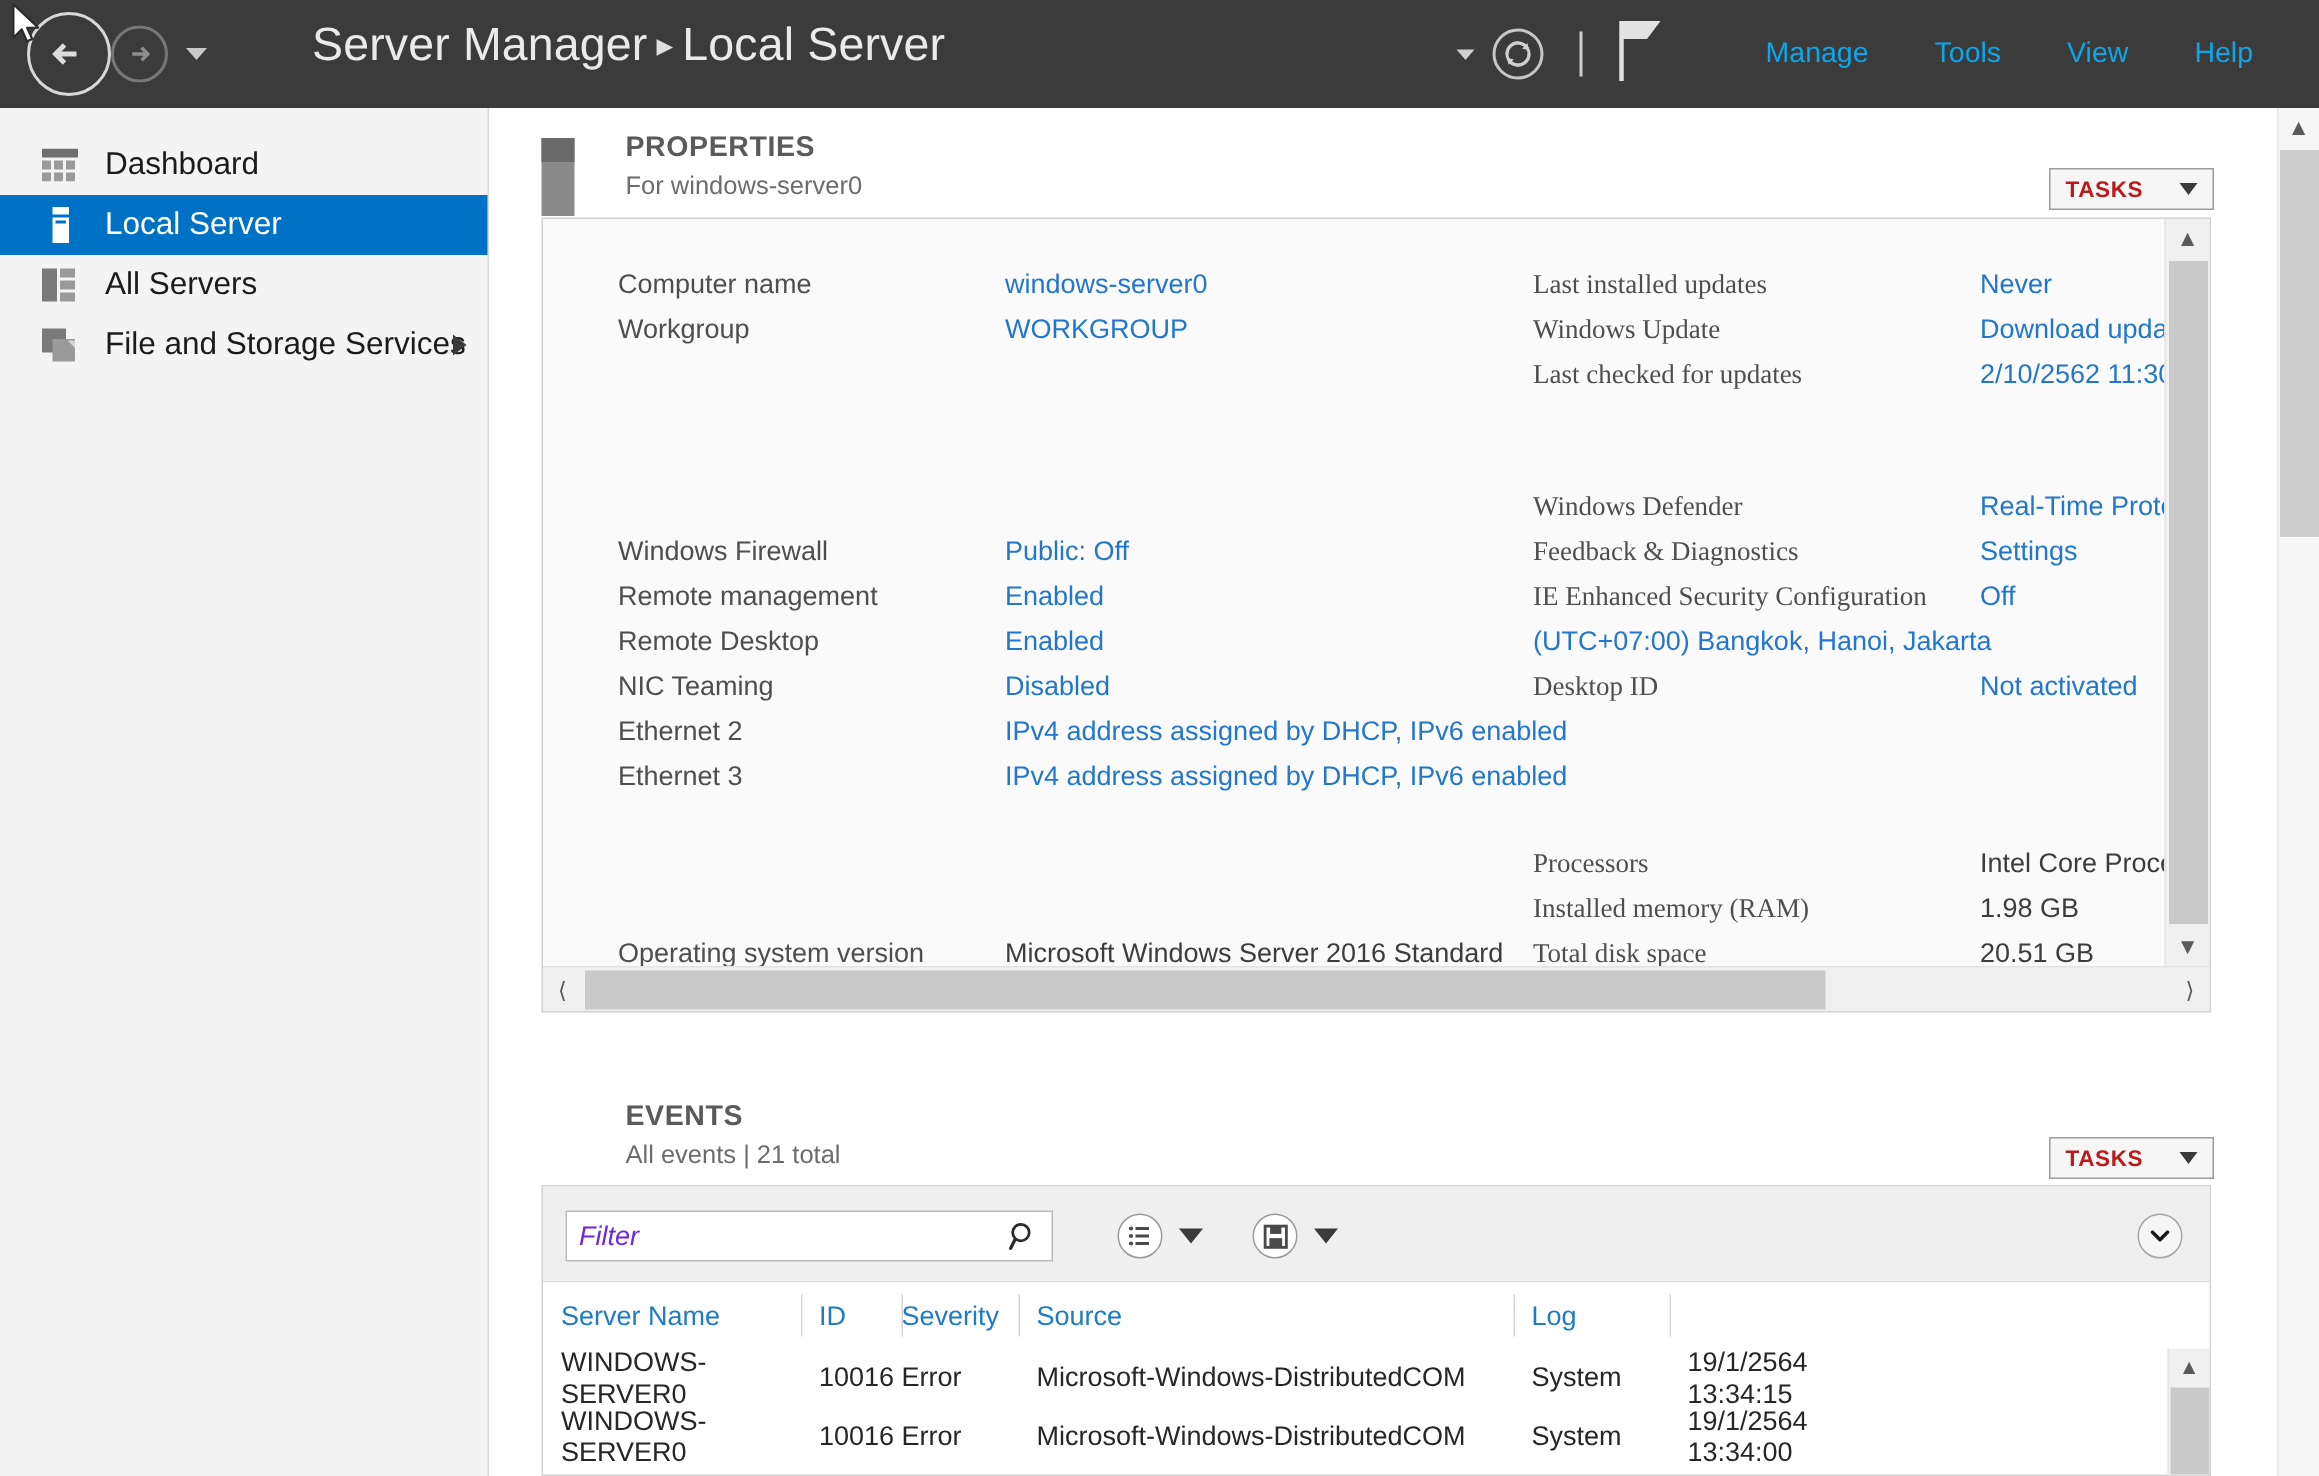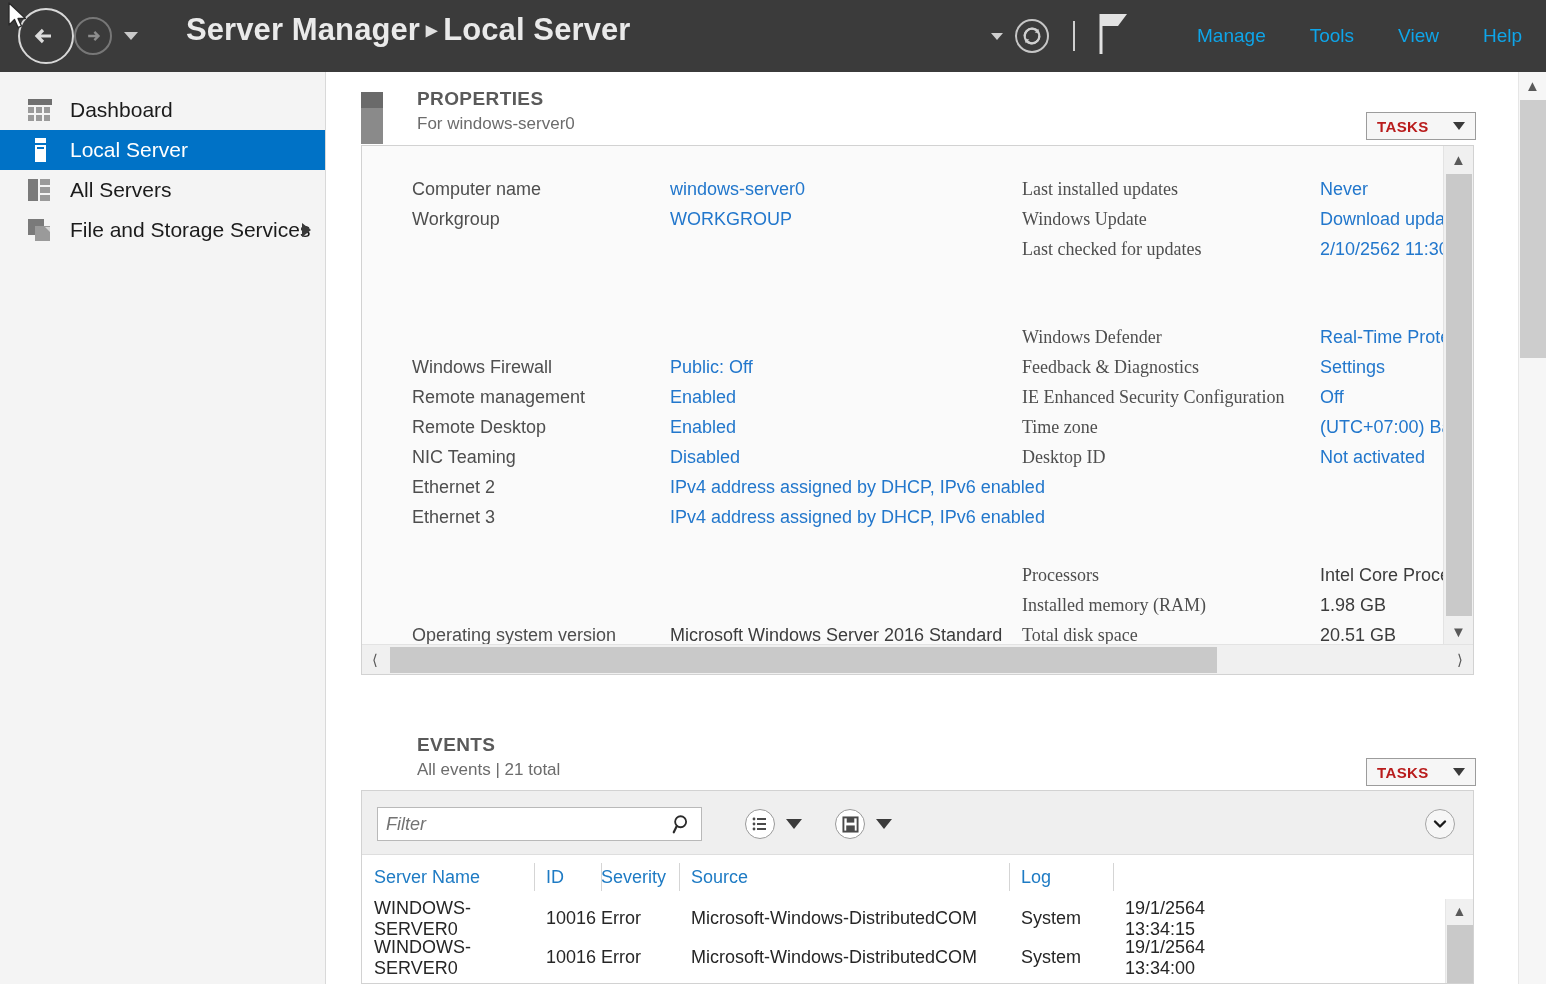--- a/index.html
+++ b/index.html
@@ -53,23 +53,23 @@
   }
   .nav-caret {
     margin-left: 10px;
     width: 0; height: 0;
     border-left: 7px solid transparent;
     border-right: 7px solid transparent;
     border-top: 8px solid #c9c9c9;
   }
   .breadcrumb {
     position: absolute;
-    left: 186px; top: 12px;
+    left: 208px; top: 12px;
     font-size: 31px;
-    font-weight: 700;
+    font-weight: 400;
     color: #eaeaea;
     letter-spacing: 0.1px;
     white-space: nowrap;
   }
   .breadcrumb .sep {
     color: #e0e0e0;
     font-size: 22px;
     padding: 0 6px;
     vertical-align: 3px;
   }
@@ -99,21 +99,21 @@
     background: #cfcfcf;
     margin: 0 22px 0 24px;
   }
   .flag-icon { margin-right: 44px; }
   .menu-item {
     font-size: 19px;
     color: #0ea5e9;
     padding: 0 22px;
     white-space: nowrap;
   }
-  .menu-item.last { padding-right: 24px; }
+  .menu-item.last { padding-right: 44px; }
 
   
   .sidebar {
     position: absolute;
     left: 0; top: 72px;
     width: 326px;
     height: 912px;
     background: #f4f4f4;
     border-right: 1px solid #d9d9d9;
     box-sizing: border-box;
@@ -338,21 +338,21 @@
     border: 1px solid #b9b9b9;
     box-sizing: border-box;
     display: flex;
     align-items: center;
     padding: 0 8px;
   }
   .filter-ph {
     flex: 1;
     font-size: 18px;
     font-style: italic;
-    color: #737373;
+    color: #6d28d9;
   }
   .round-ico-btn {
     position: absolute;
     top: 18px;
     width: 30px; height: 30px;
     border-radius: 50%;
     border: 1px solid #9a9a9a;
     background: #ffffff;
     display: flex; align-items: center; justify-content: center;
     box-sizing: border-box;
@@ -676,21 +676,20 @@
               </div>
               <div class="prop-row">
                 <span class="prop-label">Feedback &amp; Diagnostics</span>
                 <span class="prop-value">Settings</span>
               </div>
               <div class="prop-row">
                 <span class="prop-label">IE Enhanced Security Configuration</span>
                 <span class="prop-value">Off</span>
               </div>
               <div class="prop-row">
-                <span class="prop-label">Time zone</span>
                 <span class="prop-value">(UTC+07:00) Bangkok, Hanoi, Jakarta</span>
               </div>
               <div class="prop-row">
                 <span class="prop-label">Desktop ID</span>
                 <span class="prop-value">Not activated</span>
               </div>
             </div>
             <div class="gap-d"></div>
             <div class="prop-group">
               <div class="prop-row">

